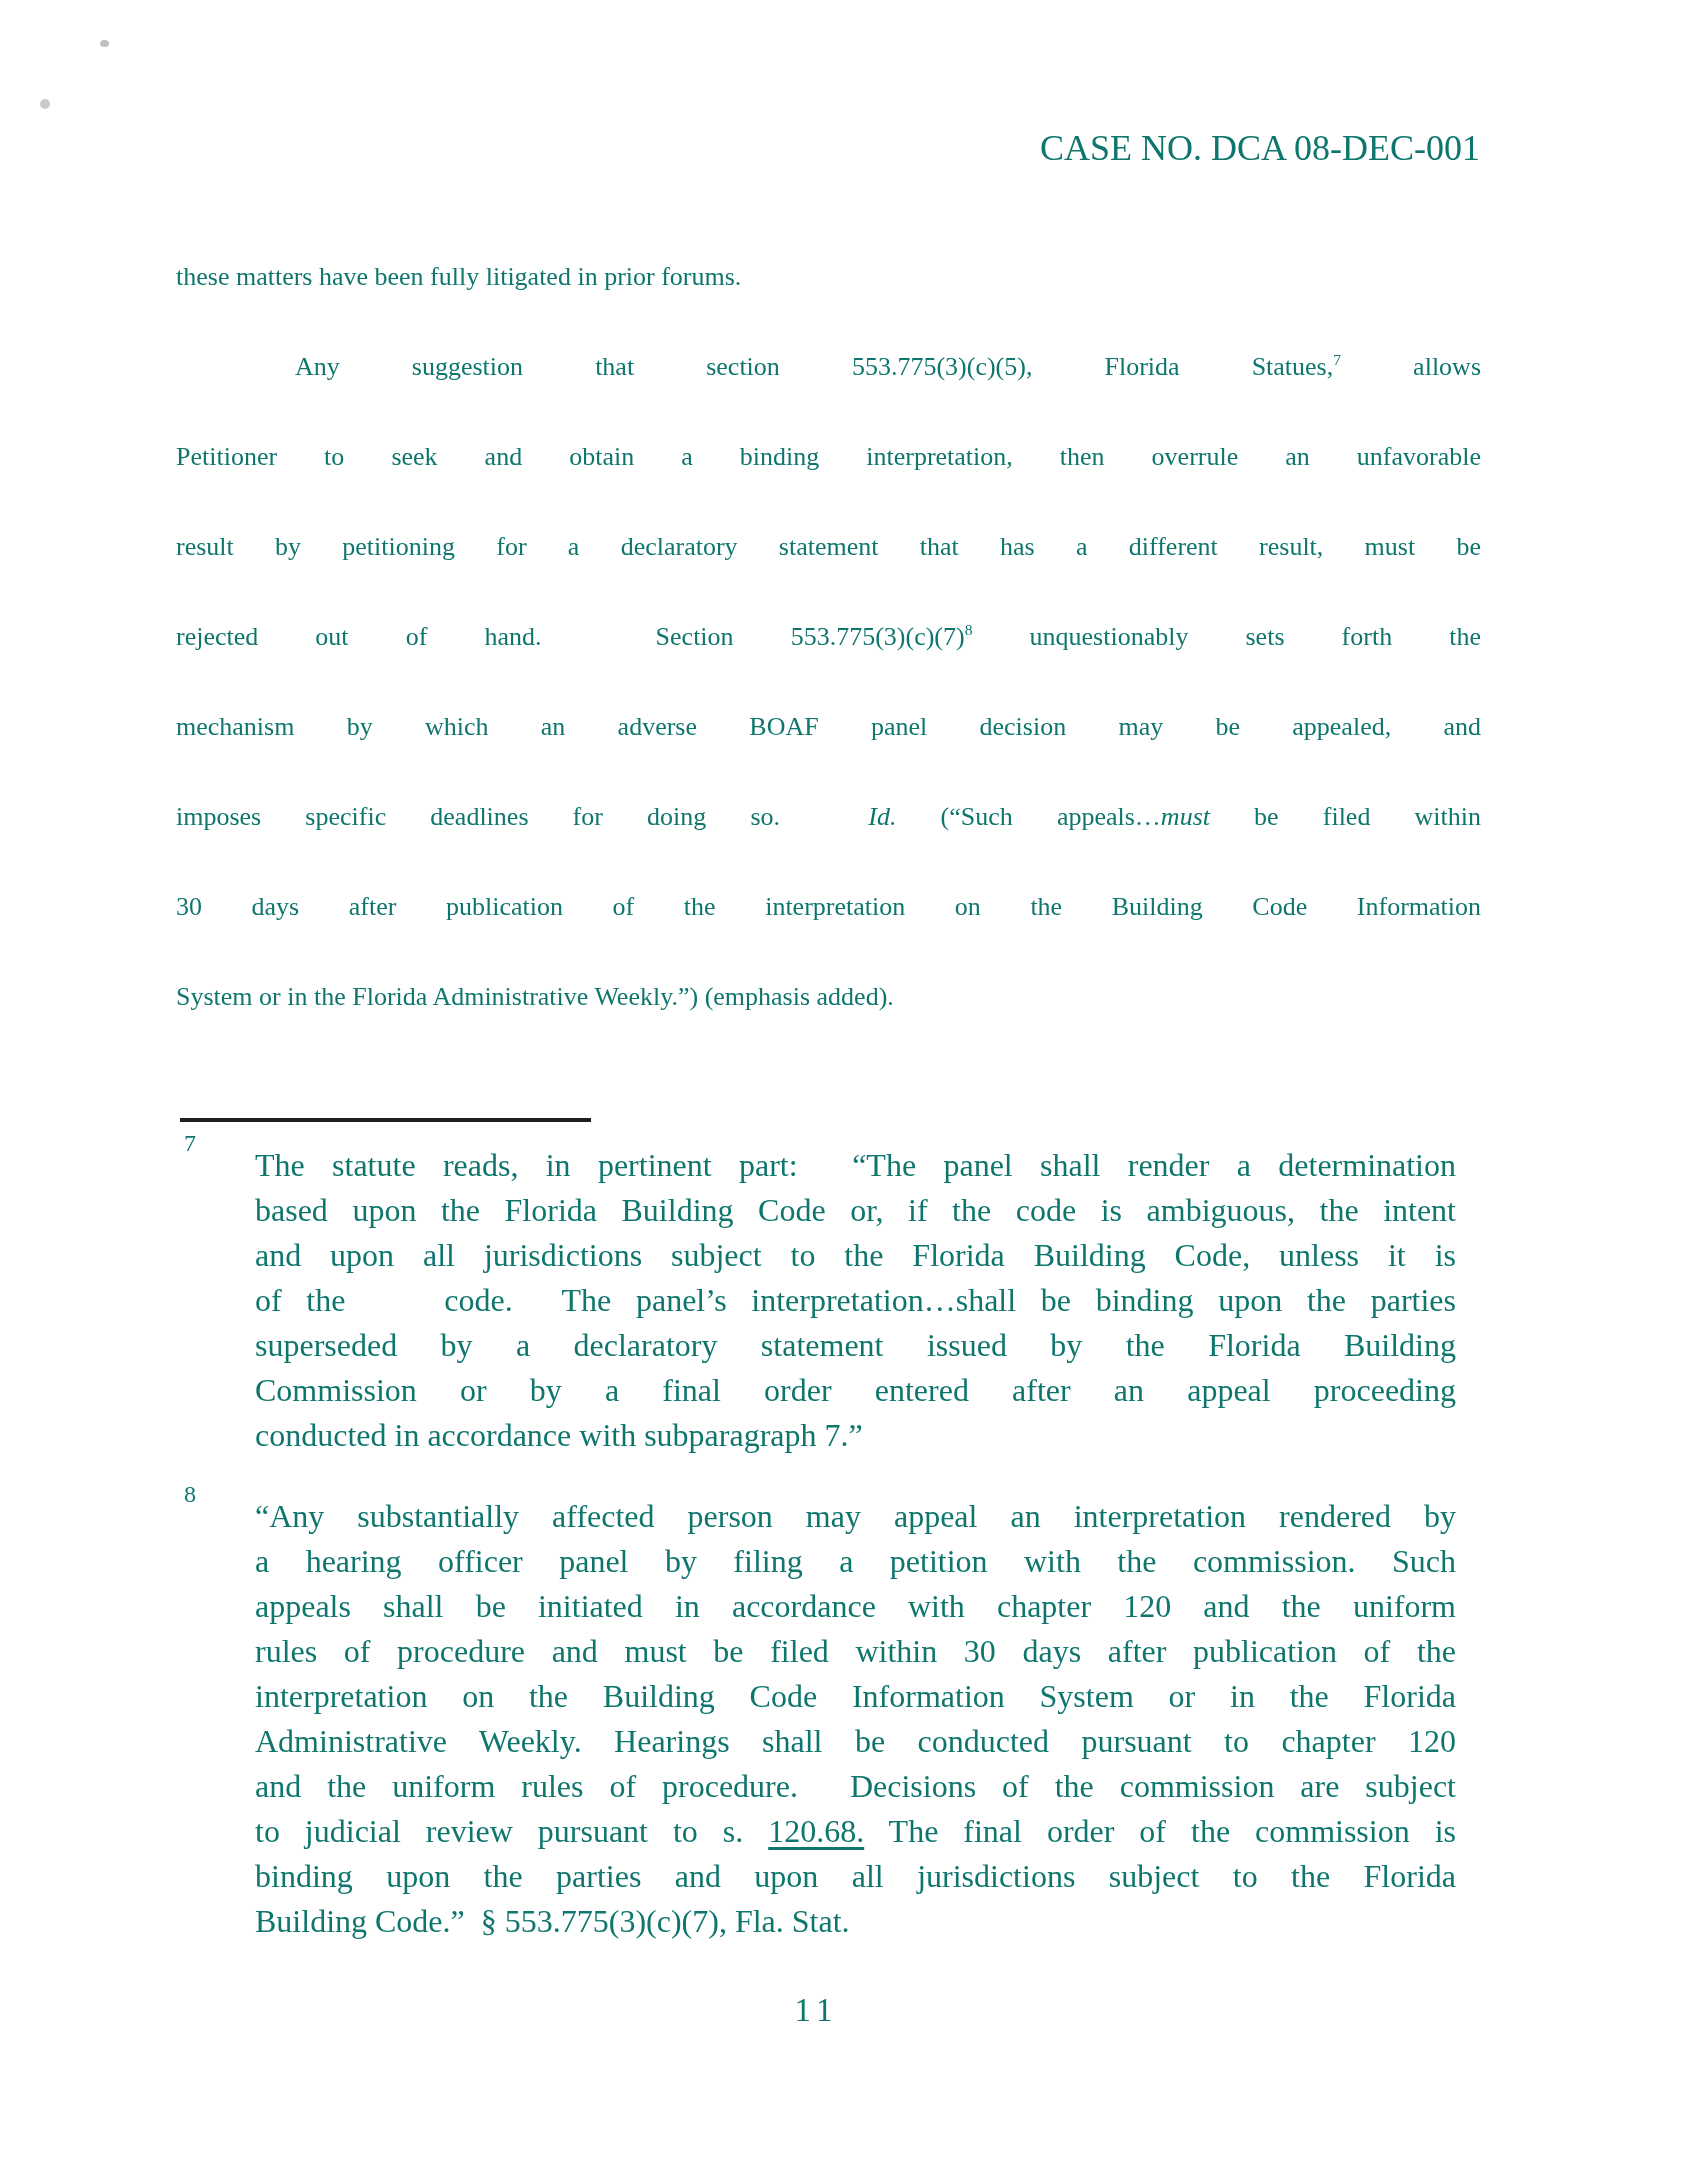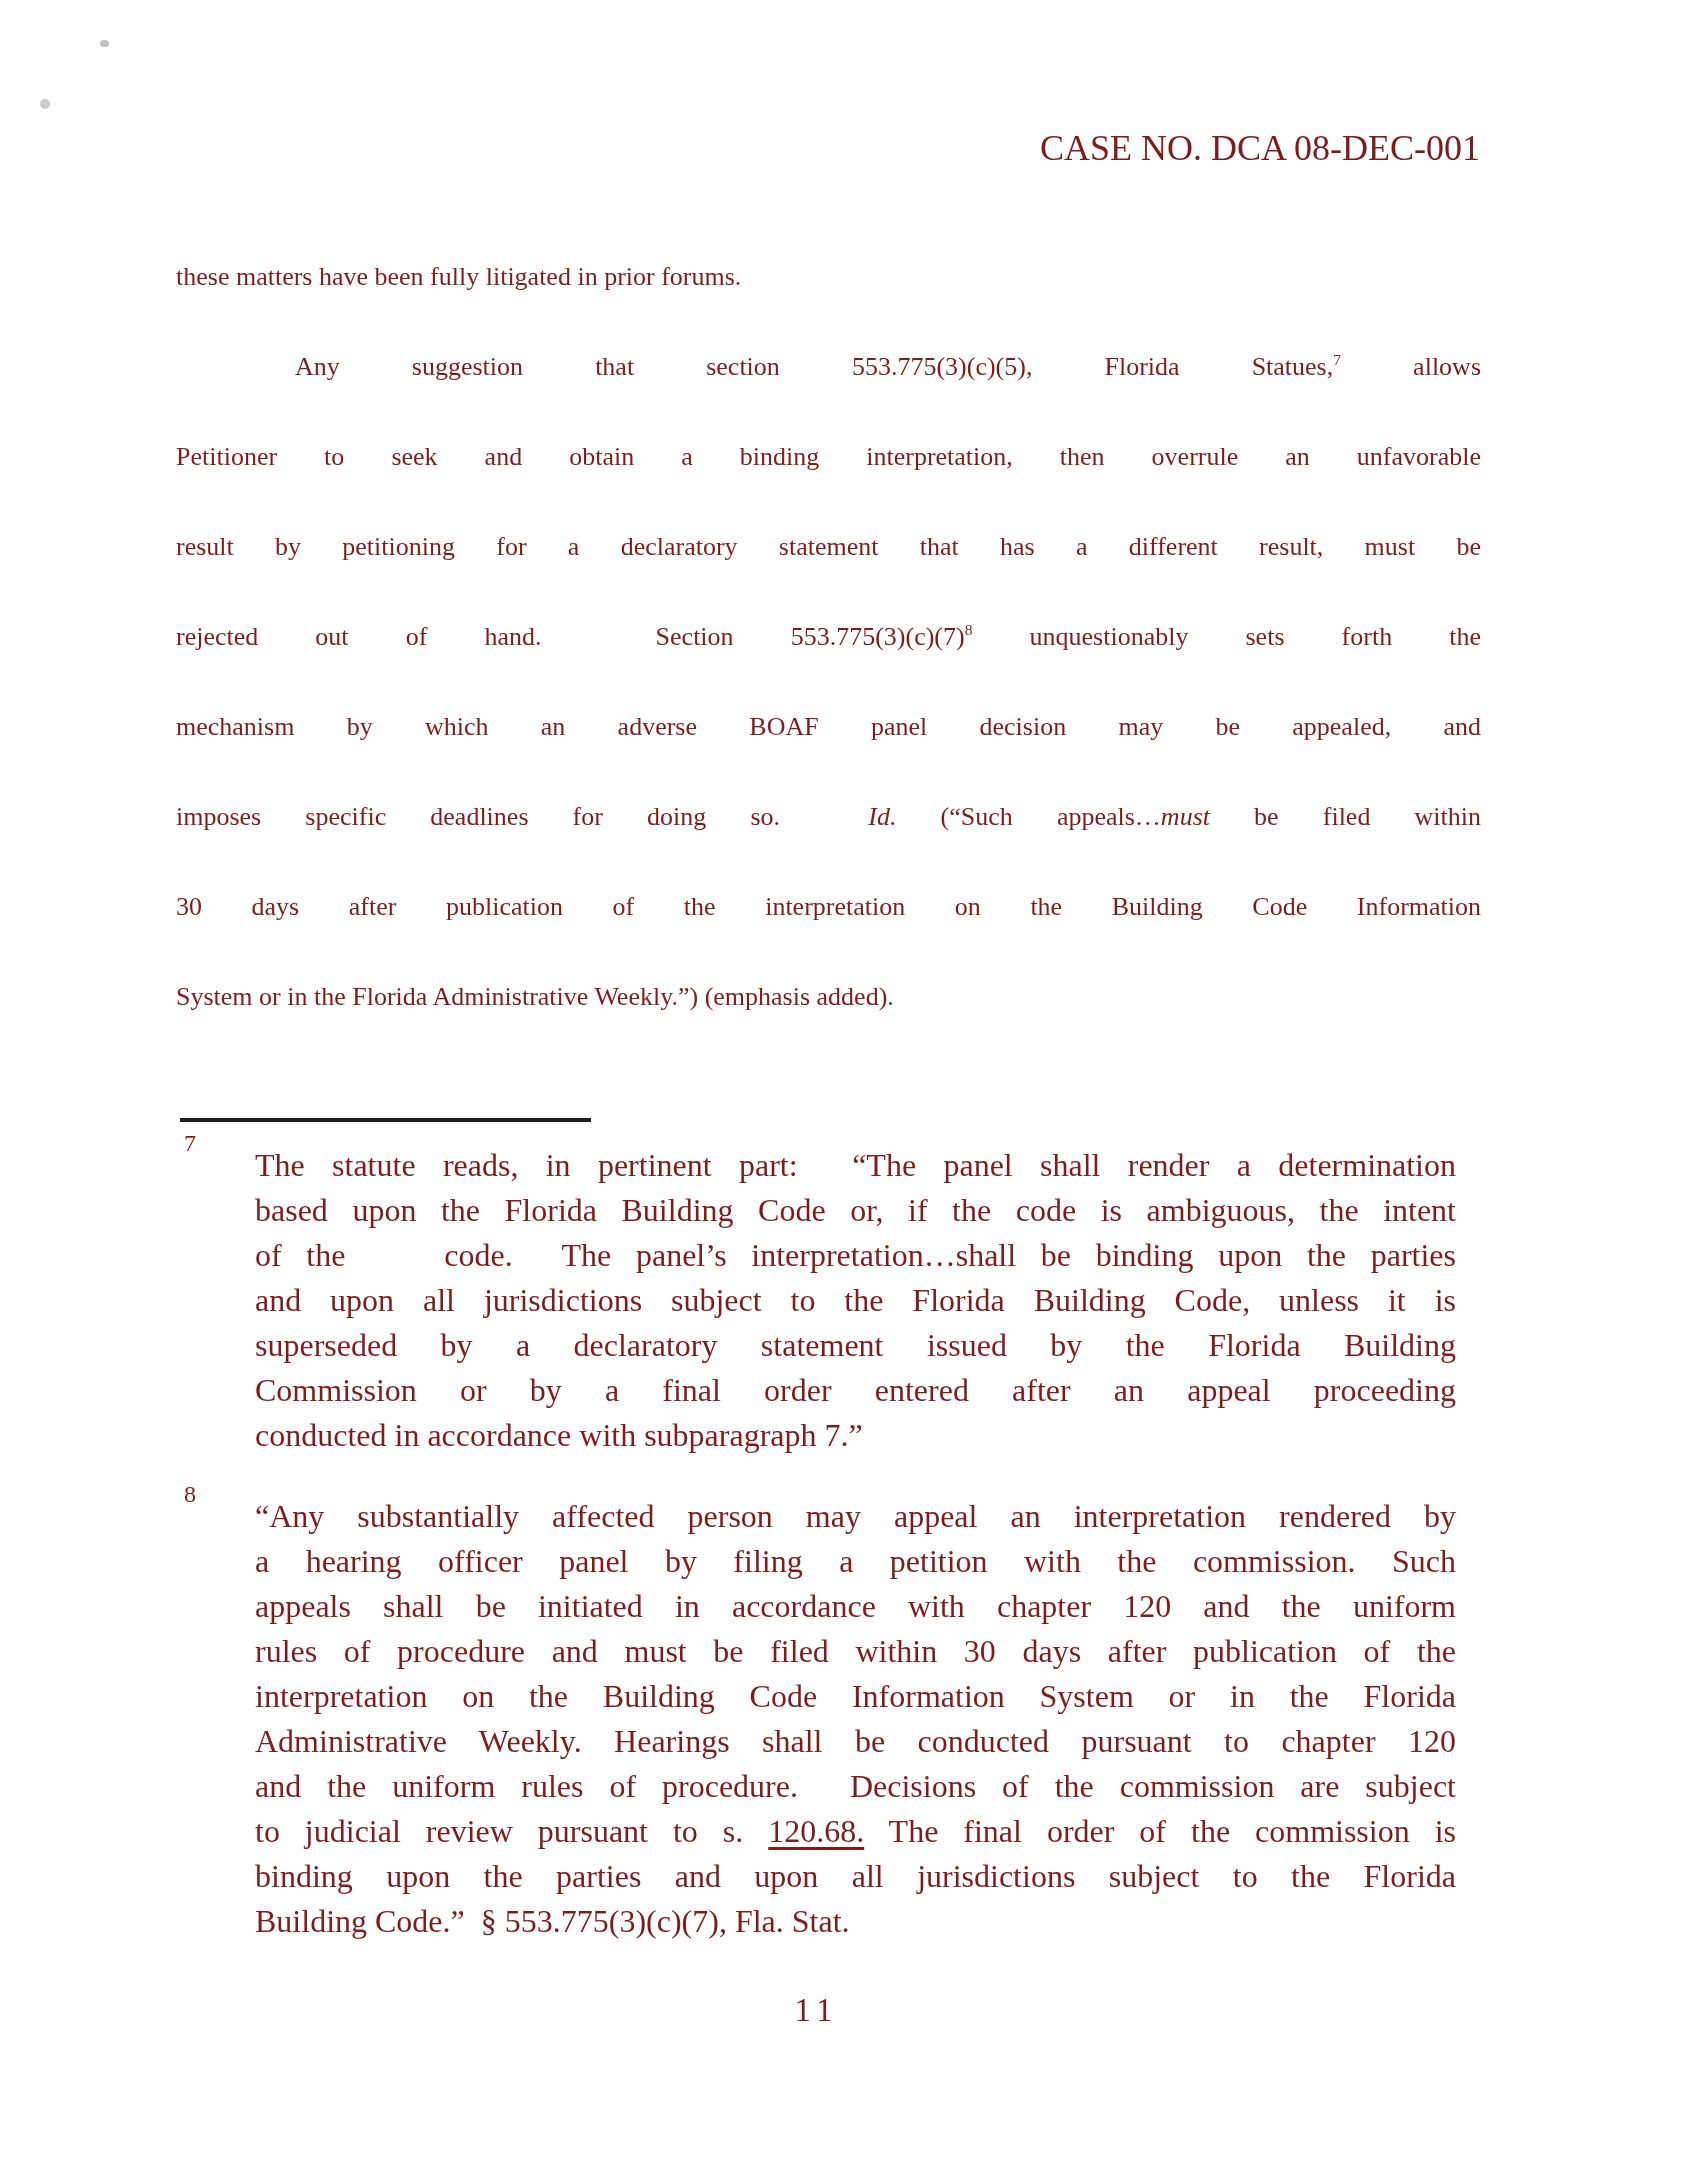--- a/index.html
+++ b/index.html
@@ -1,21 +1,21 @@
 <!DOCTYPE html>
 <html><head>
 <meta charset="utf-8">
 <style>
   html,body { margin:0; padding:0; background:#e8e8e8; }
   .page {
     position:relative;
     width:1683px; height:2177px;
     margin:0 auto;
     background:#ffffff;
-    color:#7f1d1d;
+    color:#0f766e;
     font-family:"Liberation Serif", serif;
     overflow:hidden;
   }
   
   .speck { position:absolute; background:#8a8a8a; border-radius:50%; opacity:.55; }
   .speck.s1 { left:100px; top:40px; width:9px; height:7px; }
   .speck.s2 { left:40px;  top:99px; width:10px; height:10px; opacity:.45; }
 
   .header {
     position:absolute; top:127px; right:203px;
@@ -85,22 +85,22 @@
     <div class="line para-end">System or in the Florida Administrative Weekly.”) (emphasis added).</div>
   </div>
 
   <div class="fn-rule"></div>
 
   <div class="footnote fn7">
     <div class="fn-marker">7</div>
     <div class="fn-text">
       <div class="fn-line">The statute reads, in pertinent part:&nbsp; “The panel shall render a determination</div>
       <div class="fn-line">based upon the Florida Building Code or, if the code is ambiguous, the intent</div>
+      <div class="fn-line">and upon all jurisdictions subject to the Florida Building Code, unless it is</div>
       <div class="fn-line">of the&nbsp;&nbsp;&nbsp; code.&nbsp; The panel’s interpretation…shall be binding upon the parties</div>
-      <div class="fn-line">and upon all jurisdictions subject to the Florida Building Code, unless it is</div>
       <div class="fn-line">superseded by a declaratory statement issued by the Florida Building</div>
       <div class="fn-line">Commission or by a final order entered after an appeal proceeding</div>
       <div class="fn-line para-end">conducted in accordance with subparagraph 7.”</div>
     </div>
   </div>
 
   <div class="footnote fn8">
     <div class="fn-marker">8</div>
     <div class="fn-text">
       <div class="fn-line">“Any substantially affected person may appeal an interpretation rendered by</div>

